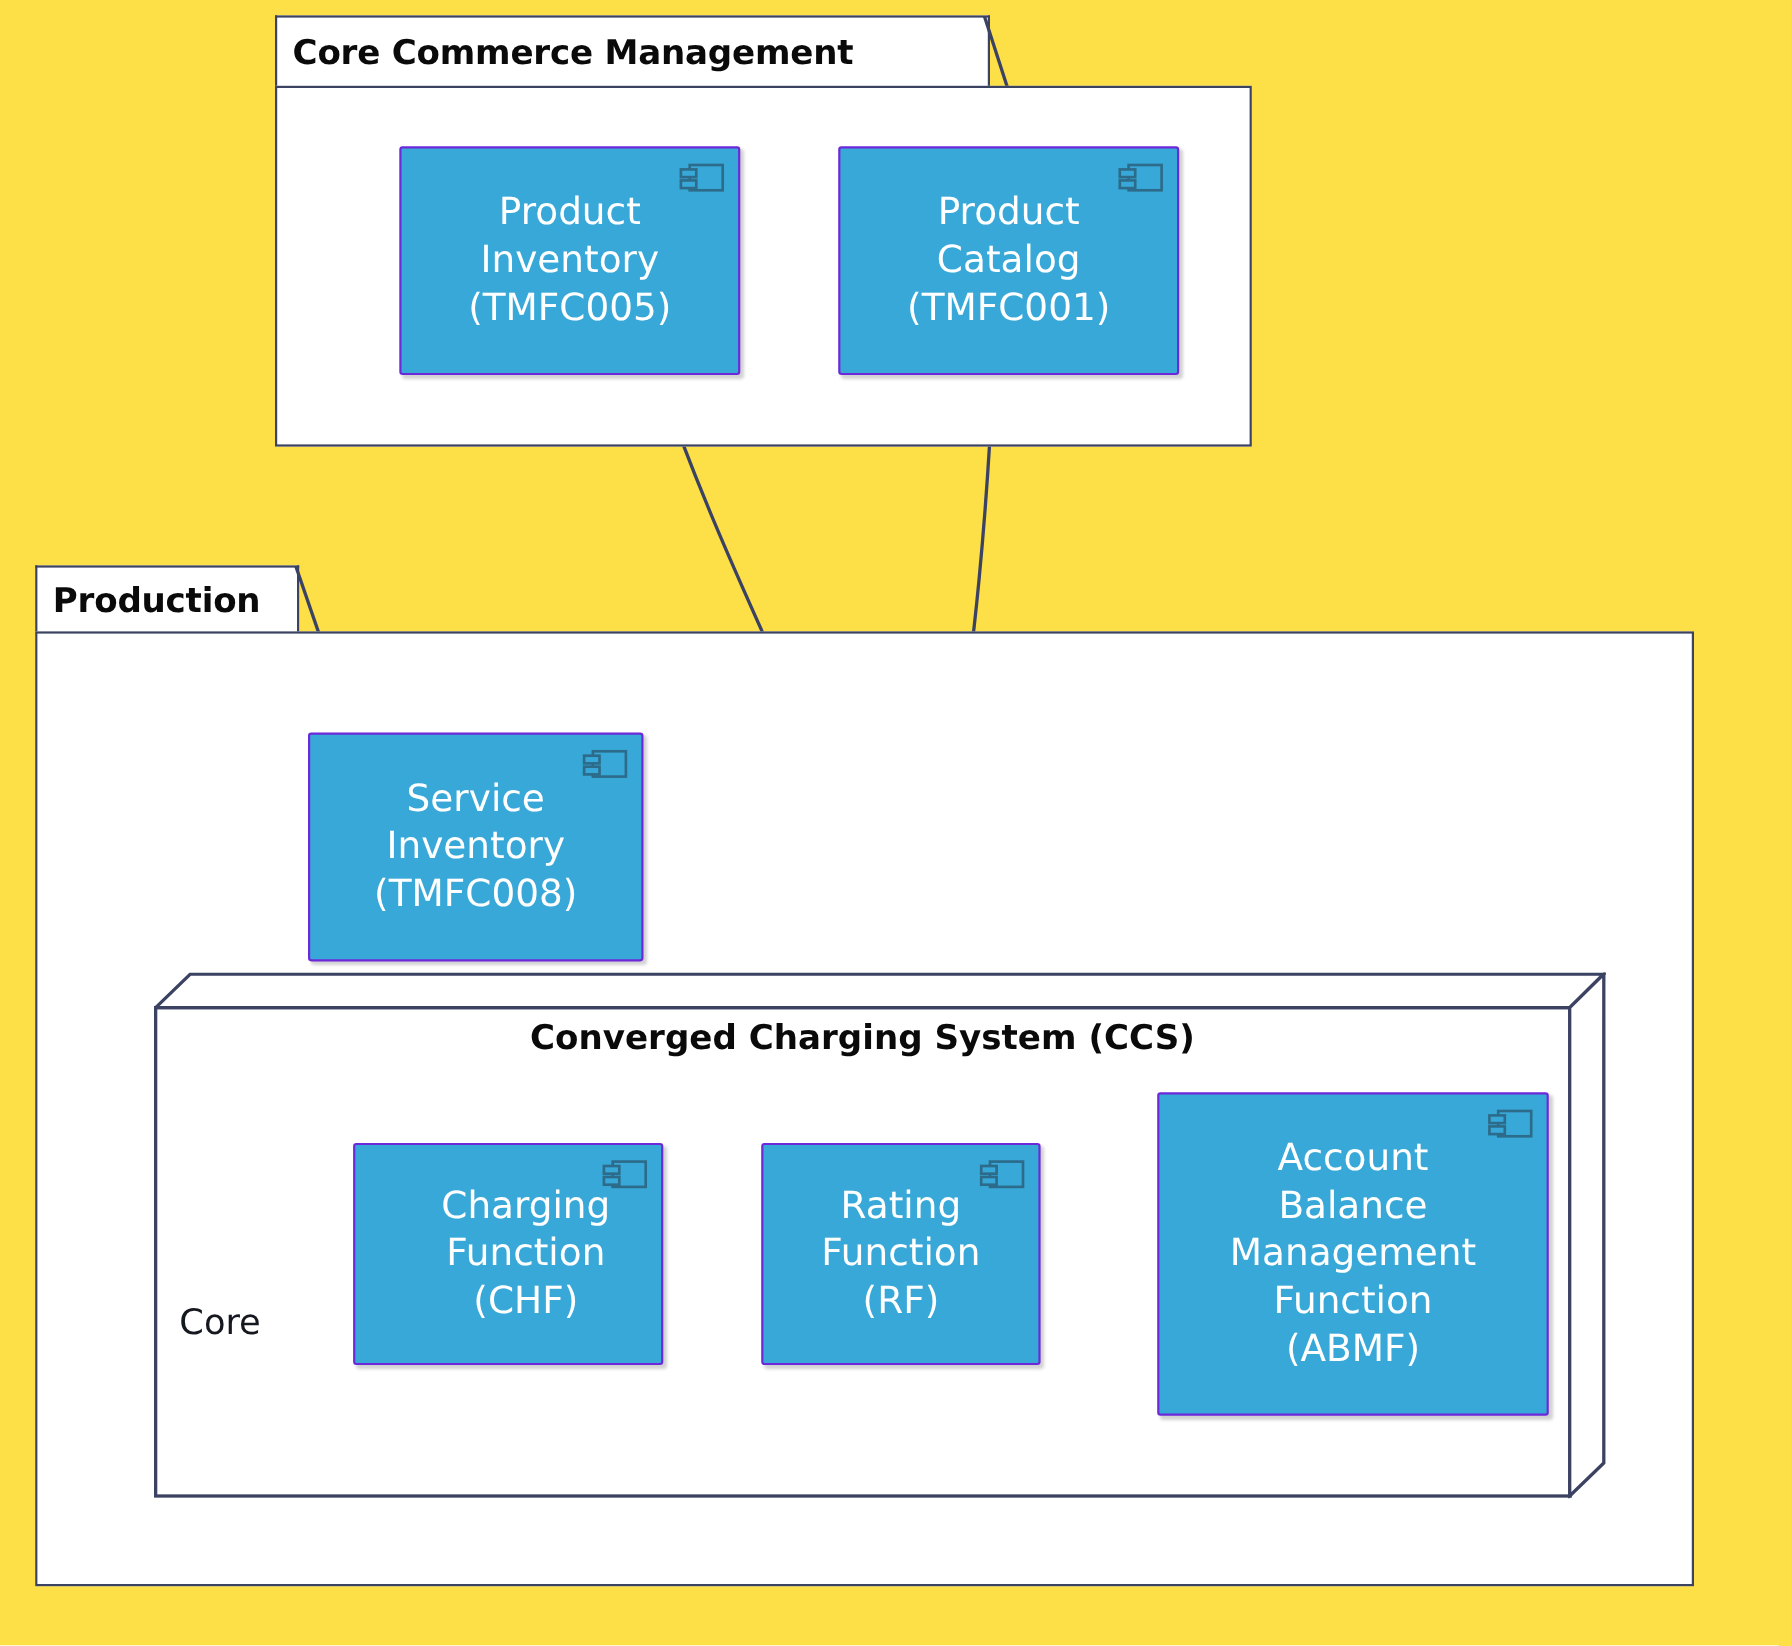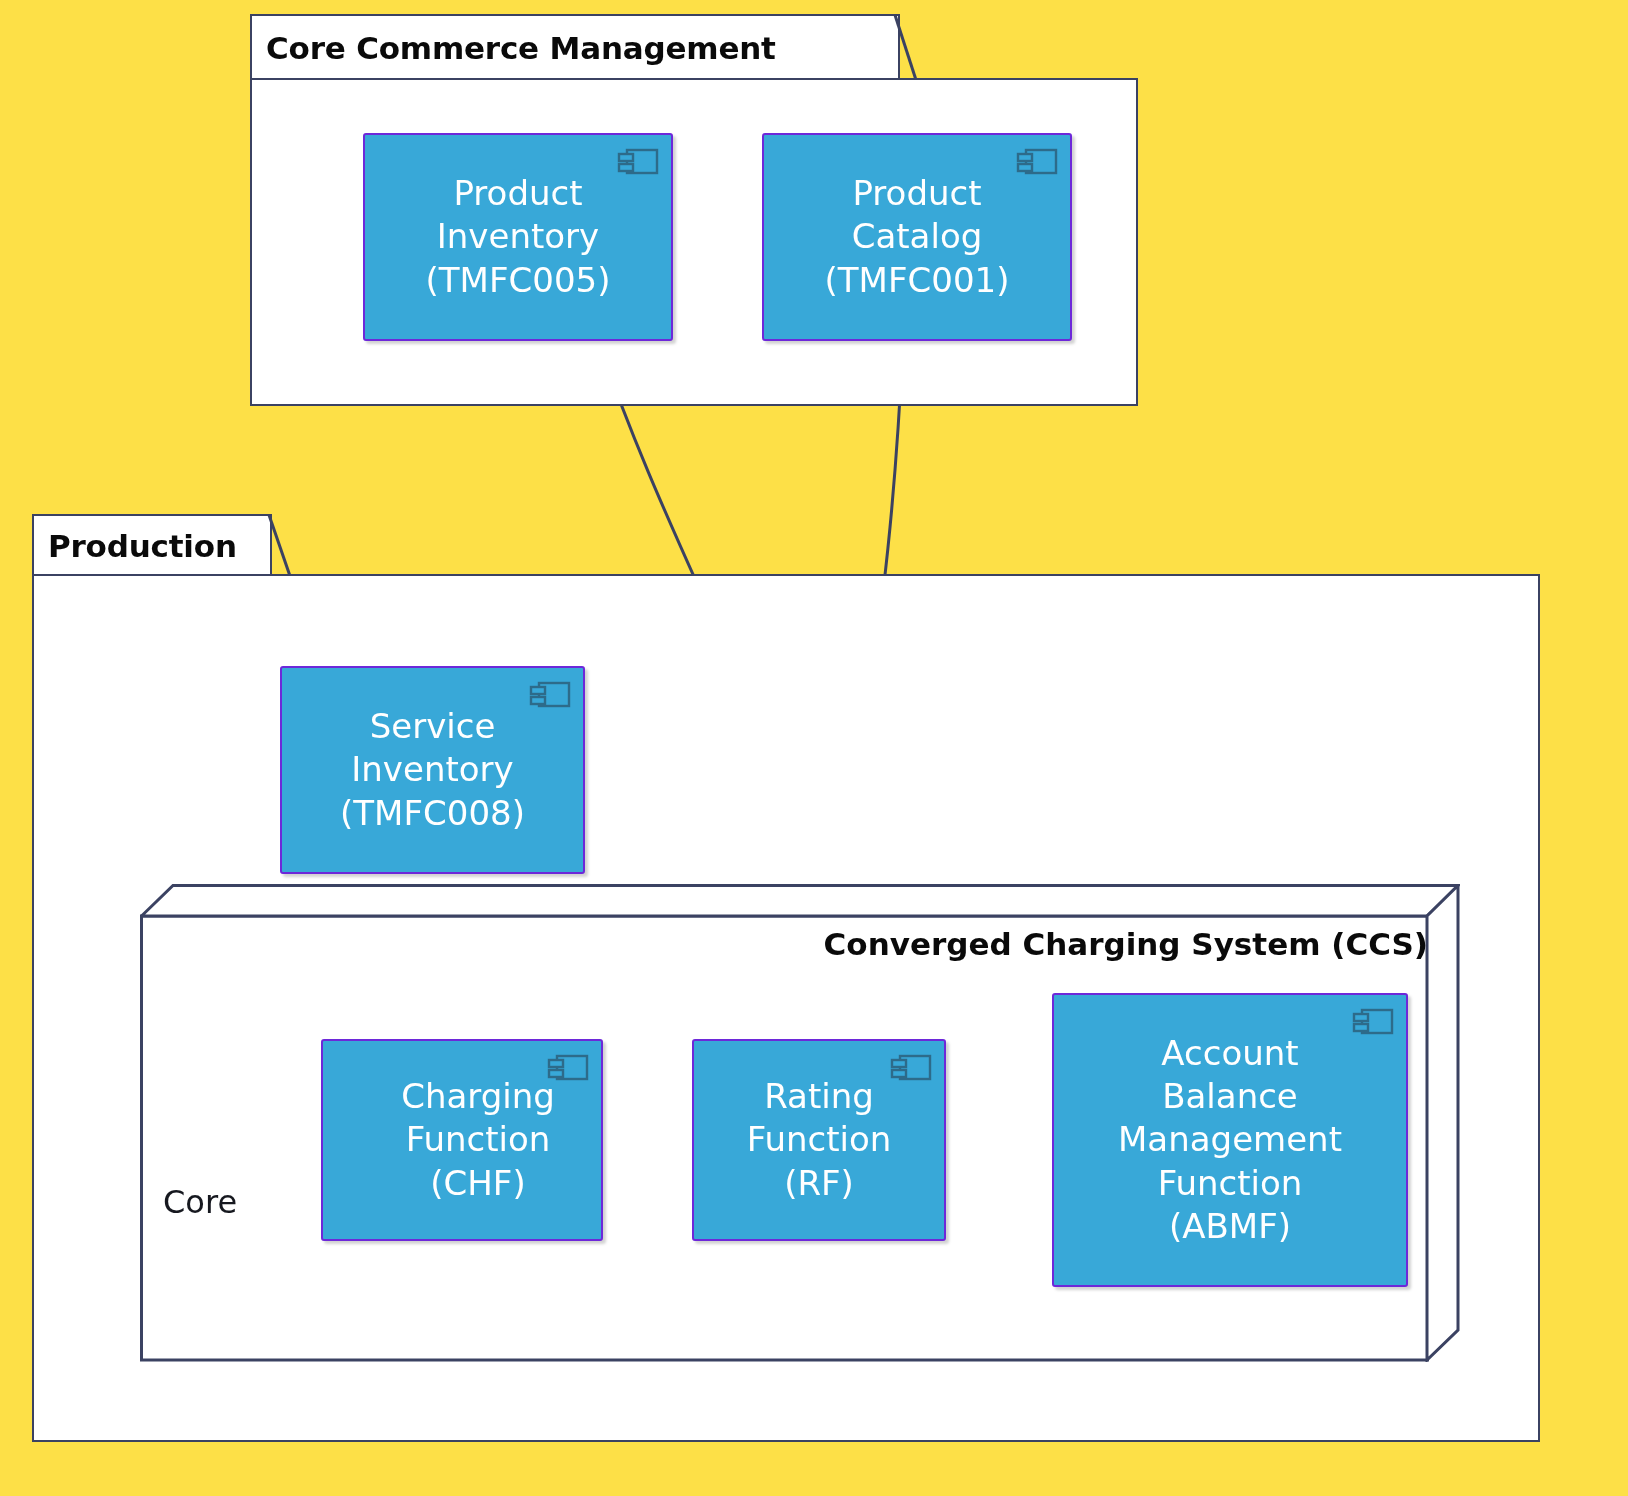--- a/index.html
+++ b/index.html
@@ -62,21 +62,21 @@
   
   .node3d {
     position: absolute;
   }
   .node-title {
     position: absolute;
     font-weight: bold;
     font-size: 31px;
     color: #0a0a0a;
     white-space: nowrap;
-    text-align: right;
+    text-align: center;
   }
   
   .comp {
     position: absolute;
     box-sizing: border-box;
     background: #38a8d8;
     border: 2px solid #6d28d9;
     border-radius: 3px;
     box-shadow: 3px 3px 3px rgba(0,0,0,0.18);
     color: #ffffff;

